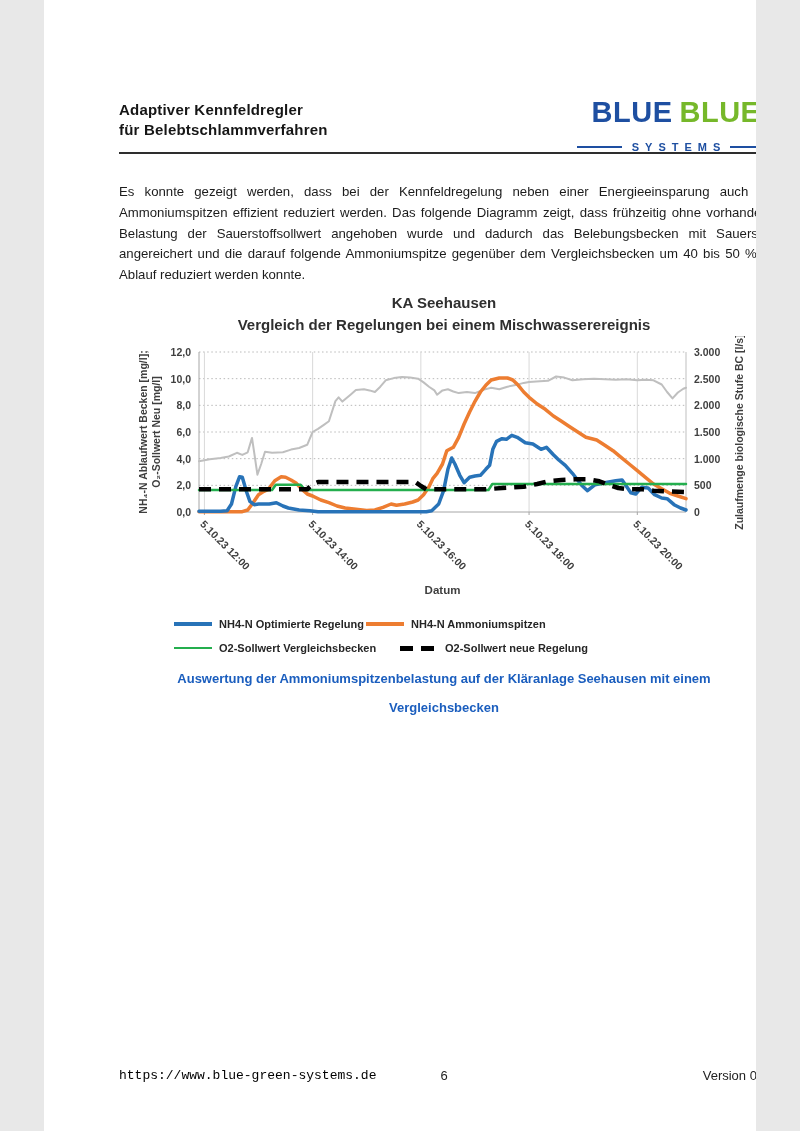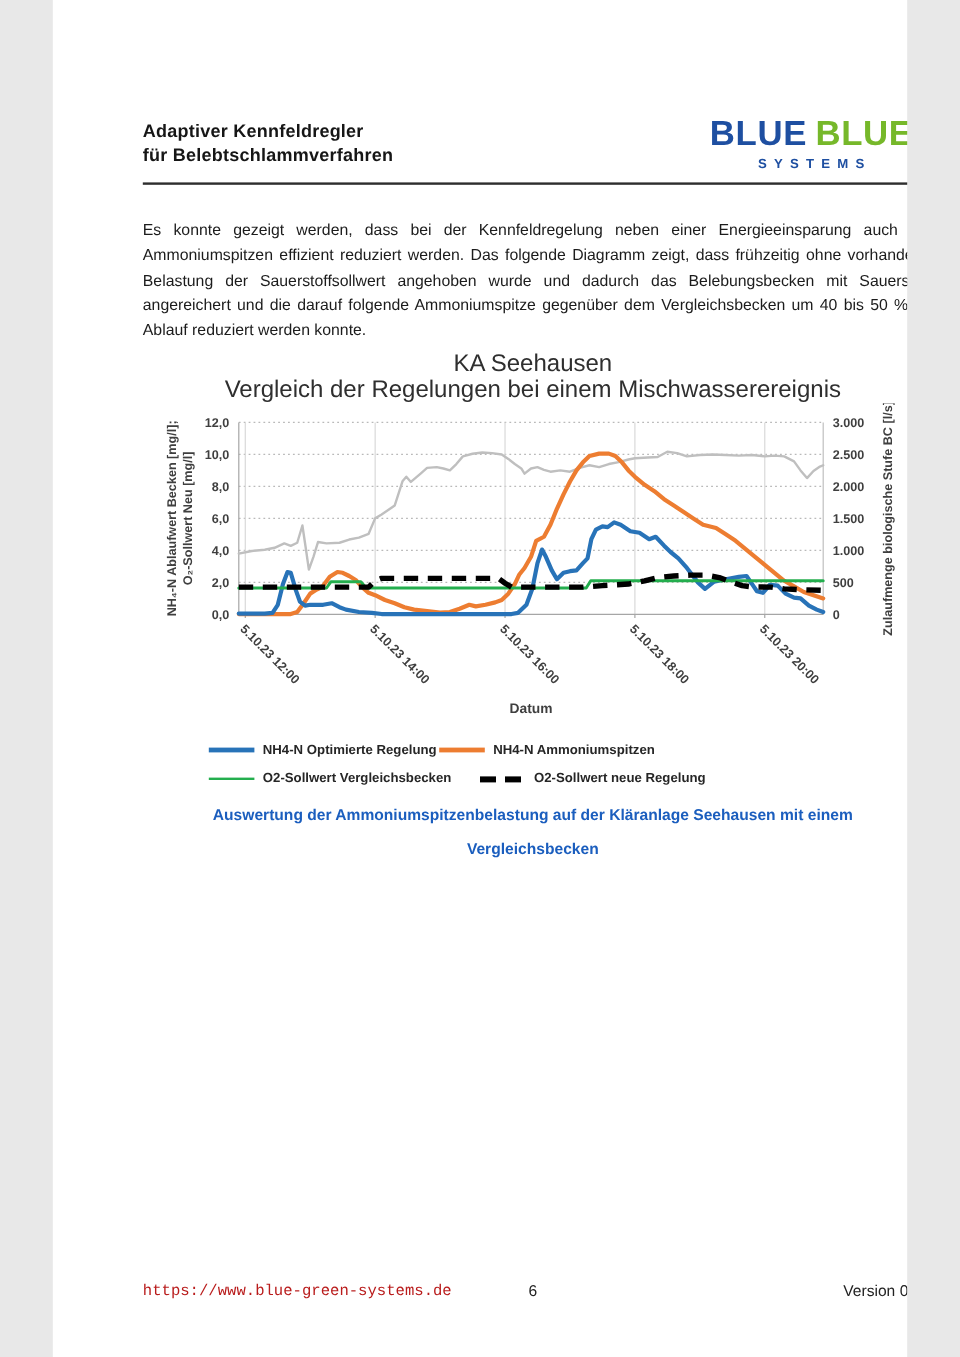--- a/index.html
+++ b/index.html
@@ -5,45 +5,45 @@
   html,body{margin:0;padding:0;background:#e8e8e8;}
   .sheet{position:relative;width:712px;height:1131px;background:#ffffff;margin:0 auto;
          font-family:"Liberation Sans",sans-serif;color:#1f1f1f;overflow:hidden;}
   
   .hdr-title{position:absolute;left:75px;top:100px;font-size:15px;font-weight:bold;
              line-height:20px;color:#161616;letter-spacing:.2px;}
   .logo{position:absolute;left:533px;top:97px;width:198px;text-align:center;}
   .logo-words{font-size:29px;font-weight:800;letter-spacing:.5px;line-height:30px;white-space:nowrap;}
   .logo-blue{color:#1E4FA1;}
   .logo-green{color:#76B82A;margin-left:7px;}
-  .logo-sub{display:flex;align-items:center;margin-top:4px;flex-direction:column;}
+  .logo-sub{display:flex;align-items:center;margin-top:14px;}
   .logo-subline{flex:1;height:2px;background:#1E4FA1;}
   .logo-subtext{color:#1E4FA1;font-size:11px;font-weight:bold;letter-spacing:6px;padding:0 4px 0 10px;}
   .hdr-rule{position:absolute;left:75px;top:152px;width:656px;height:2px;background:#2e2e2e;}
   
   .para{position:absolute;left:75px;top:182px;width:657px;font-size:13.2px;line-height:20.8px;
         text-align:justify;color:#1c1c1c;}
   
   .chart-wrap{position:absolute;left:85px;top:292px;width:630px;}
-  .chart-title{text-align:center;font-size:20px;font-weight:normal;color:#2f2f2f;line-height:22px;}
+  .chart-title{text-align:center;font-size:15px;font-weight:bold;color:#2f2f2f;line-height:22px;}
   .legend{display:flex;flex-wrap:wrap;width:625px;padding-left:45px;box-sizing:border-box;margin-top:2px;}
   .legend-item{display:flex;align-items:center;height:24px;text-align:center;}
   .legend-item:nth-child(1){width:192px;}
   .legend-item:nth-child(2){width:182px;}
   .legend-item:nth-child(3){width:226px;}
   .legend-item:nth-child(4){width:192px;}
   .legend-item:nth-child(5){width:182px;}
   .legend-marker{display:inline-block;width:38px;margin-right:7px;flex:0 0 38px;}
   .legend-label{font-size:11px;font-weight:bold;color:#262626;white-space:nowrap;}
   
   .caption{position:absolute;left:90px;top:664px;width:620px;text-align:center;
            font-size:13px;font-weight:bold;line-height:29px;}
   
   .footer-url{position:absolute;left:75px;top:1068px;font-family:"Liberation Mono",monospace;
-              font-size:13px;color:#b91c1c;text-decoration:none;}
+              font-size:13px;color:#000000;text-decoration:none;}
   .footer-page{position:absolute;left:380px;top:1068px;width:40px;text-align:center;
                font-size:13px;color:#222222;}
   .footer-version{position:absolute;left:580px;top:1068px;width:151px;text-align:right;
                   font-size:13px;color:#222222;}
 </style>
 </head>
 <body>
 
 <div class="sheet">
 

